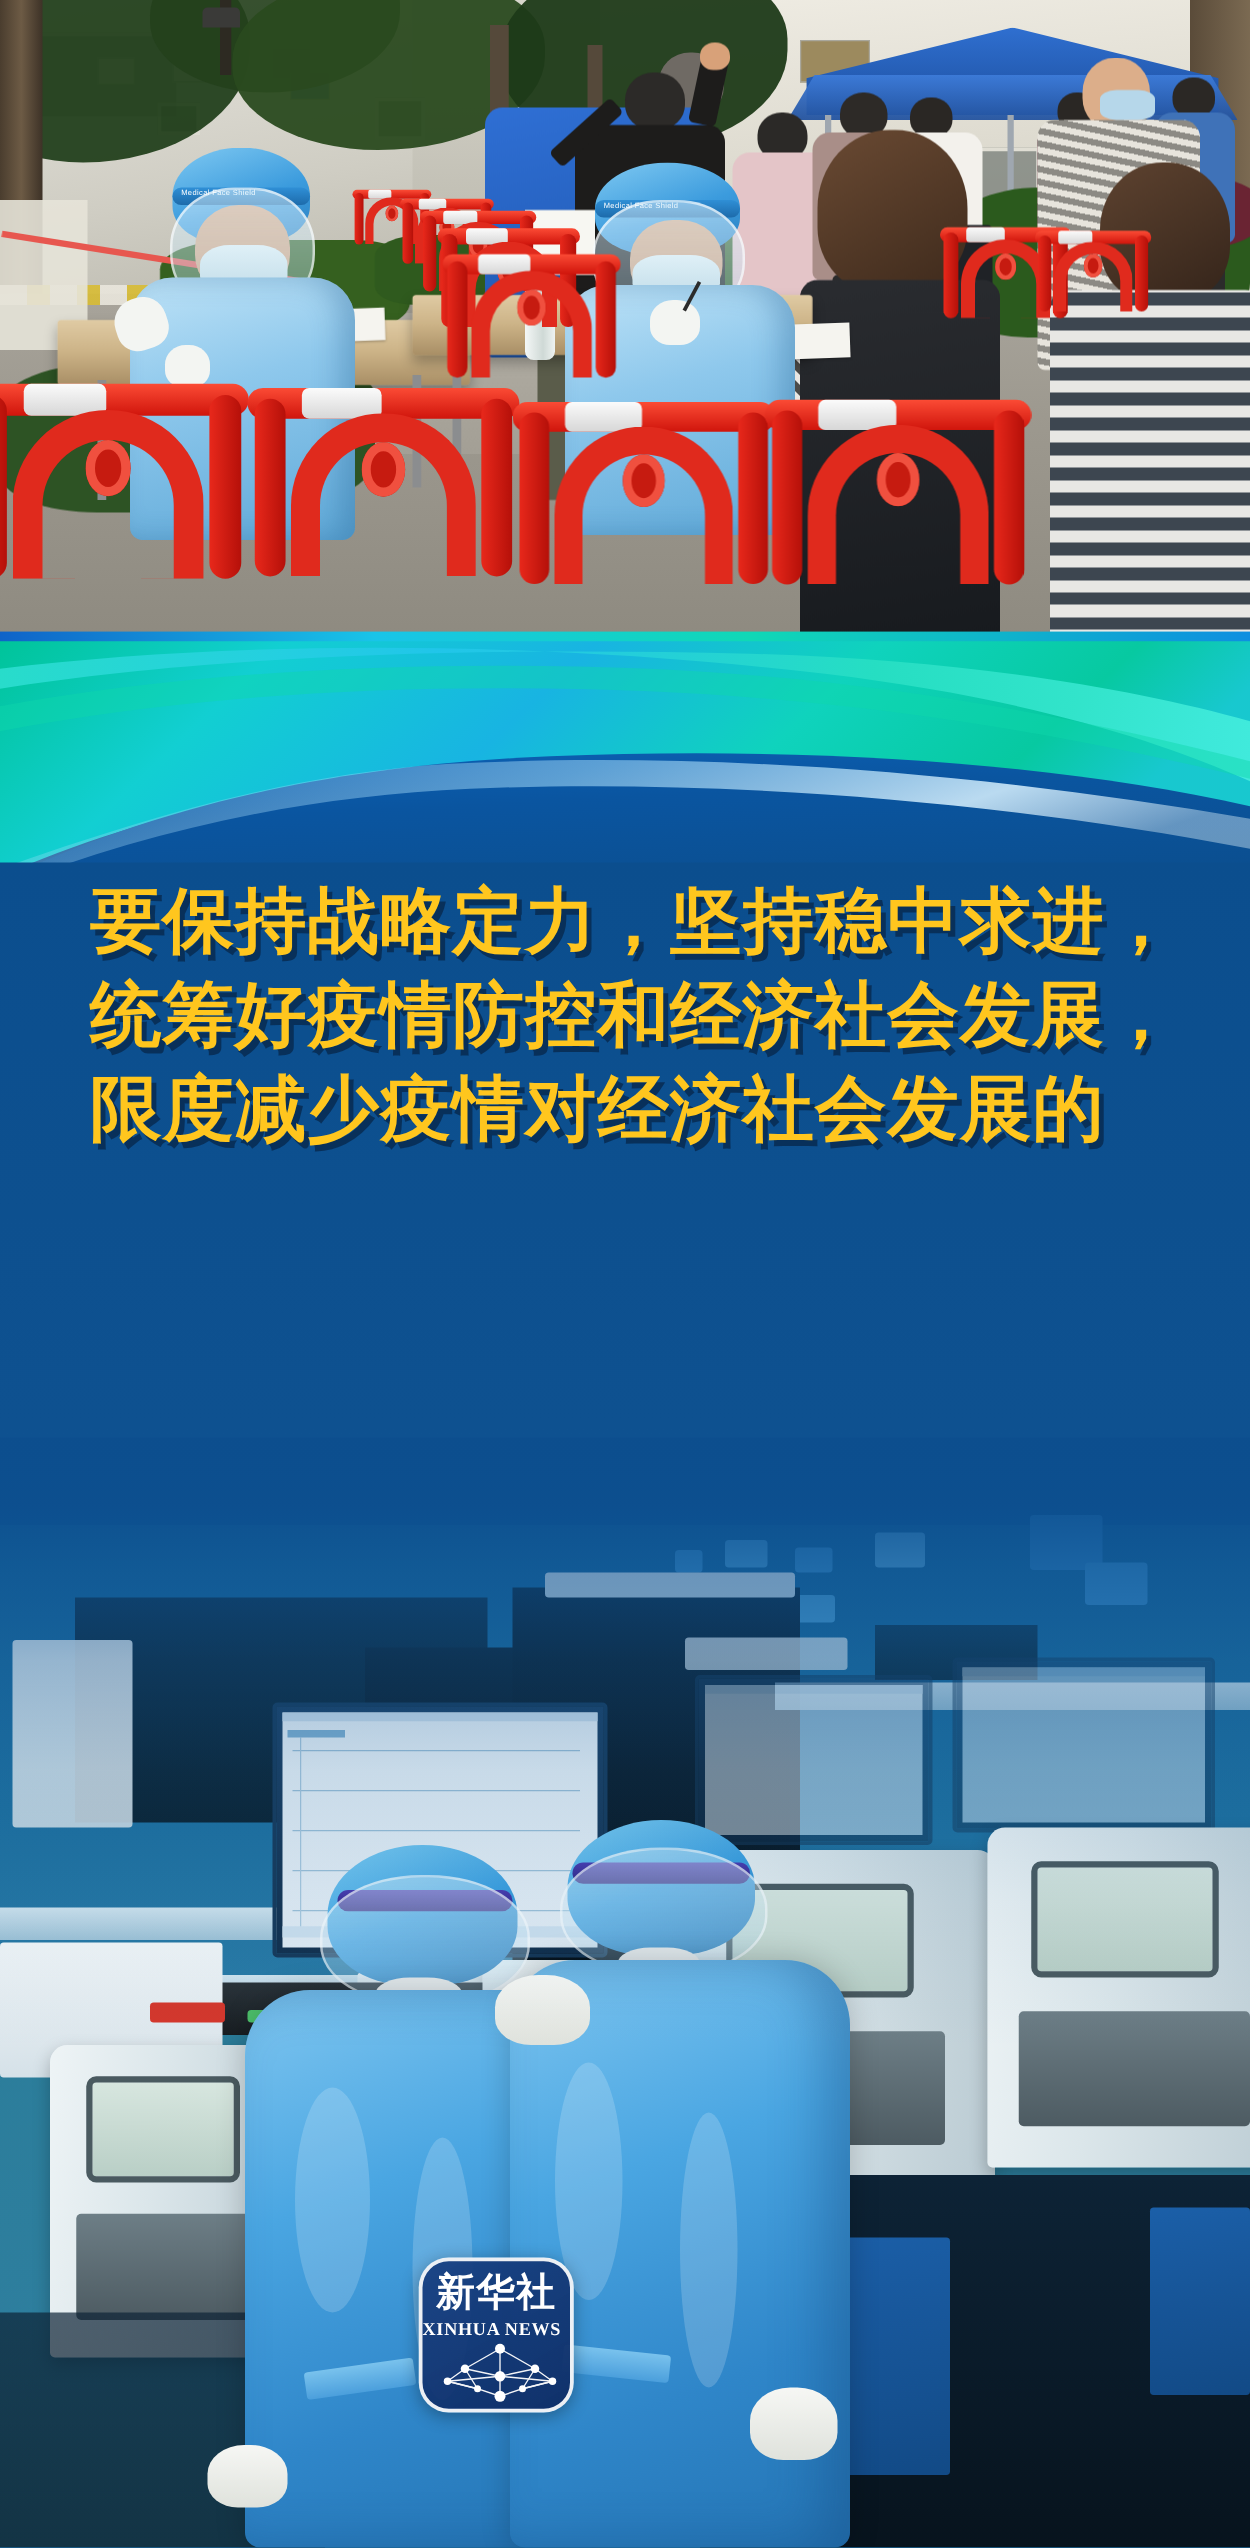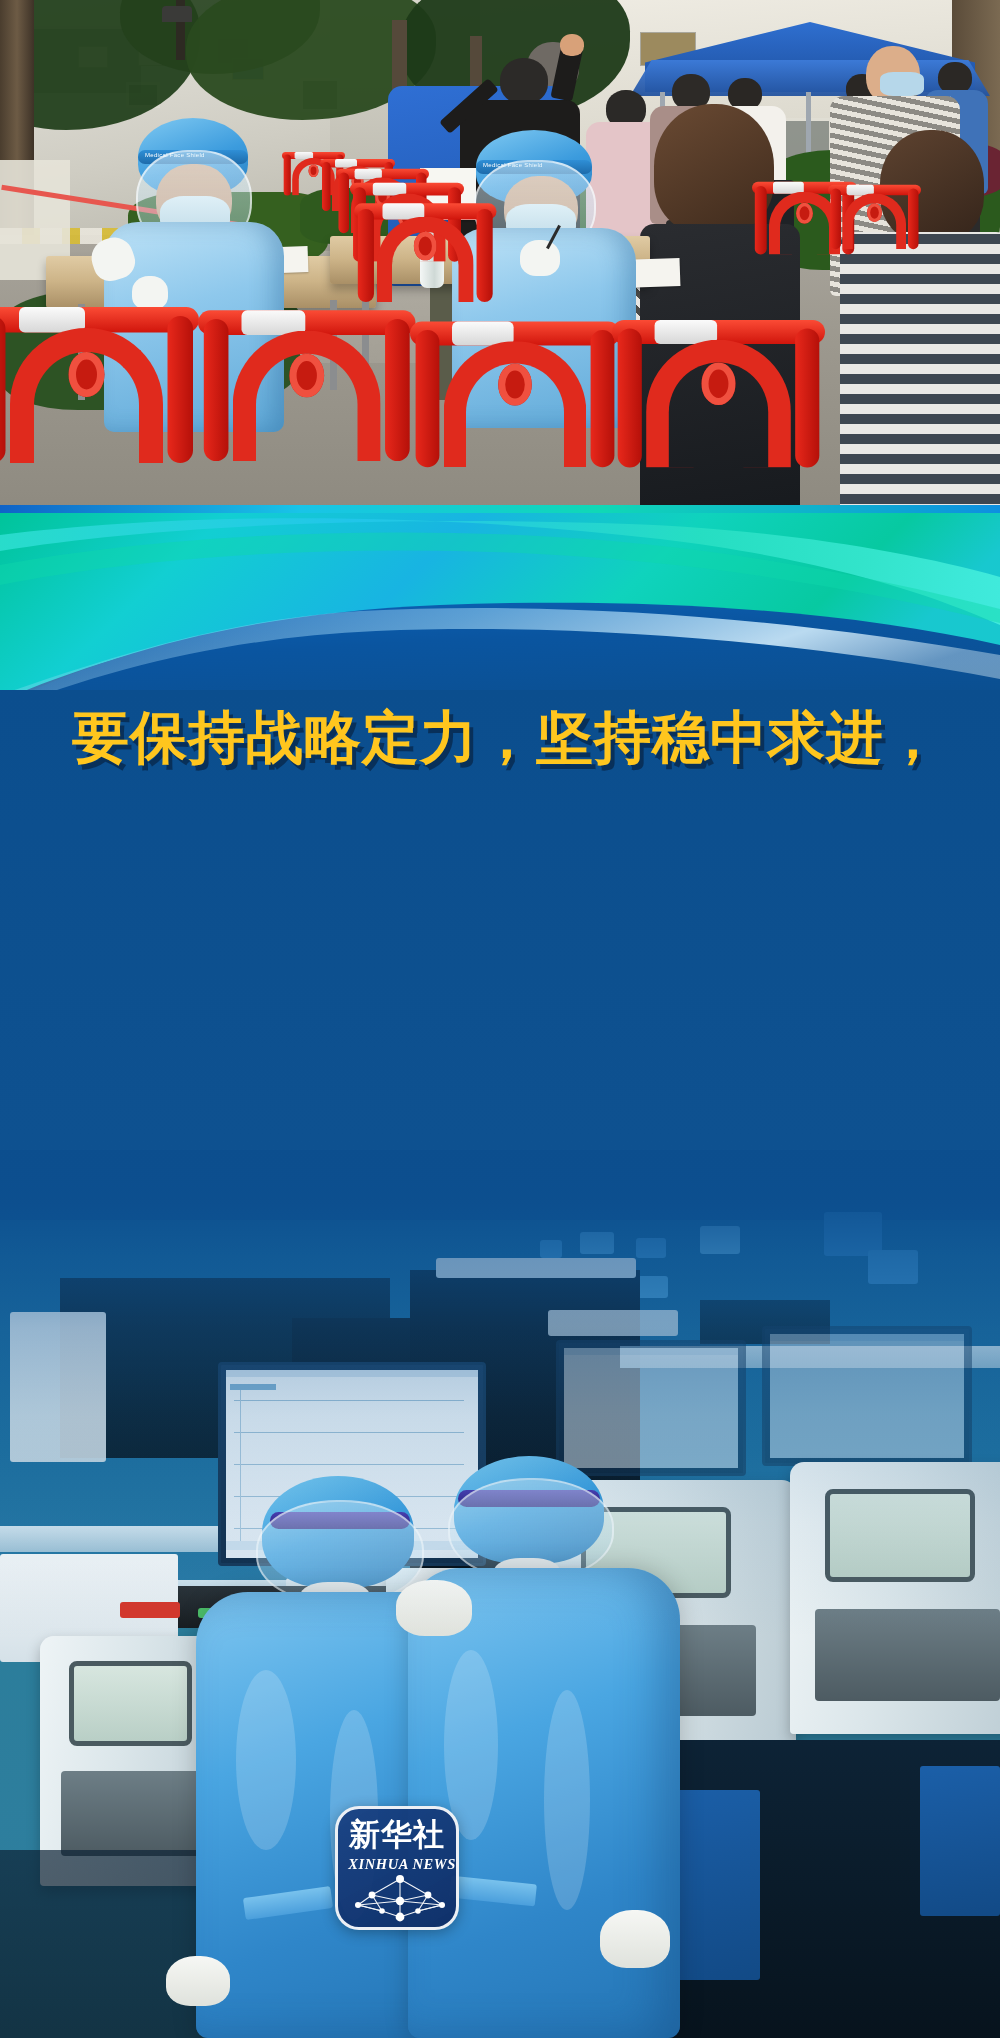--- a/index.html
+++ b/index.html
@@ -184,23 +184,23 @@
     box-shadow:0 3px 14px rgba(0,0,0,.3);
   }
   .logo-cn{
     position:absolute;left:0;top:8px;width:100%;
     text-align:center;color:#ffffff;
     font-family:"DejaVu Sans","Liberation Sans",sans-serif;
     font-size:31px;font-weight:bold;letter-spacing:1px;line-height:34px;
   }
   .logo-en{
     position:absolute;left:0;top:47px;width:100%;
-    text-align:right;color:#ffffff;
+    text-align:left;color:#ffffff;
     font-family:"Liberation Serif","DejaVu Serif",serif;
-    font-size:14.5px;font-weight:bold;letter-spacing:.6px;font-style:italic;
+    font-size:14.5px;font-weight:bold;letter-spacing:.6px;
   }
   .logo-net{position:absolute;left:4px;top:62px;width:116px;height:58px;}
 </style>
 </head>
 <body>
 
 <div id="poster">
 
   <div class="photo-top">
 
@@ -491,20 +491,22 @@
 
       <path d="M0,60 C140,34 320,22 520,30 C700,38 860,68 1000,104 L1000,118
                C862,84 700,56 520,48 C322,40 142,52 0,80 Z" fill="#0fd7ab" opacity=".45"></path>
     </svg>
   </div>
 
   <div class="blue-field"></div>
 
   <div class="quote">
     <div class="q-line">要保持战略定力，坚持稳中求进，</div>
+    <div class="q-line">统筹好疫情防控和经济社会发展，</div>
+    <div class="q-line">限度减少疫情对经济社会发展的</div>
   </div>
 
   <div class="photo-bot">
 
     <div class="lab-wall"></div>
 
     <div class="lab-box" style="left:540px;top:90px;width:22px;height:18px;background:#3f93cf;"></div>
     <div class="lab-box" style="left:580px;top:82px;width:34px;height:22px;background:#4fa2d8;"></div>
     <div class="lab-box" style="left:636px;top:88px;width:30px;height:20px;background:#3d90cc;"></div>
     <div class="lab-box" style="left:700px;top:76px;width:40px;height:28px;background:#5aa9db;"></div>

